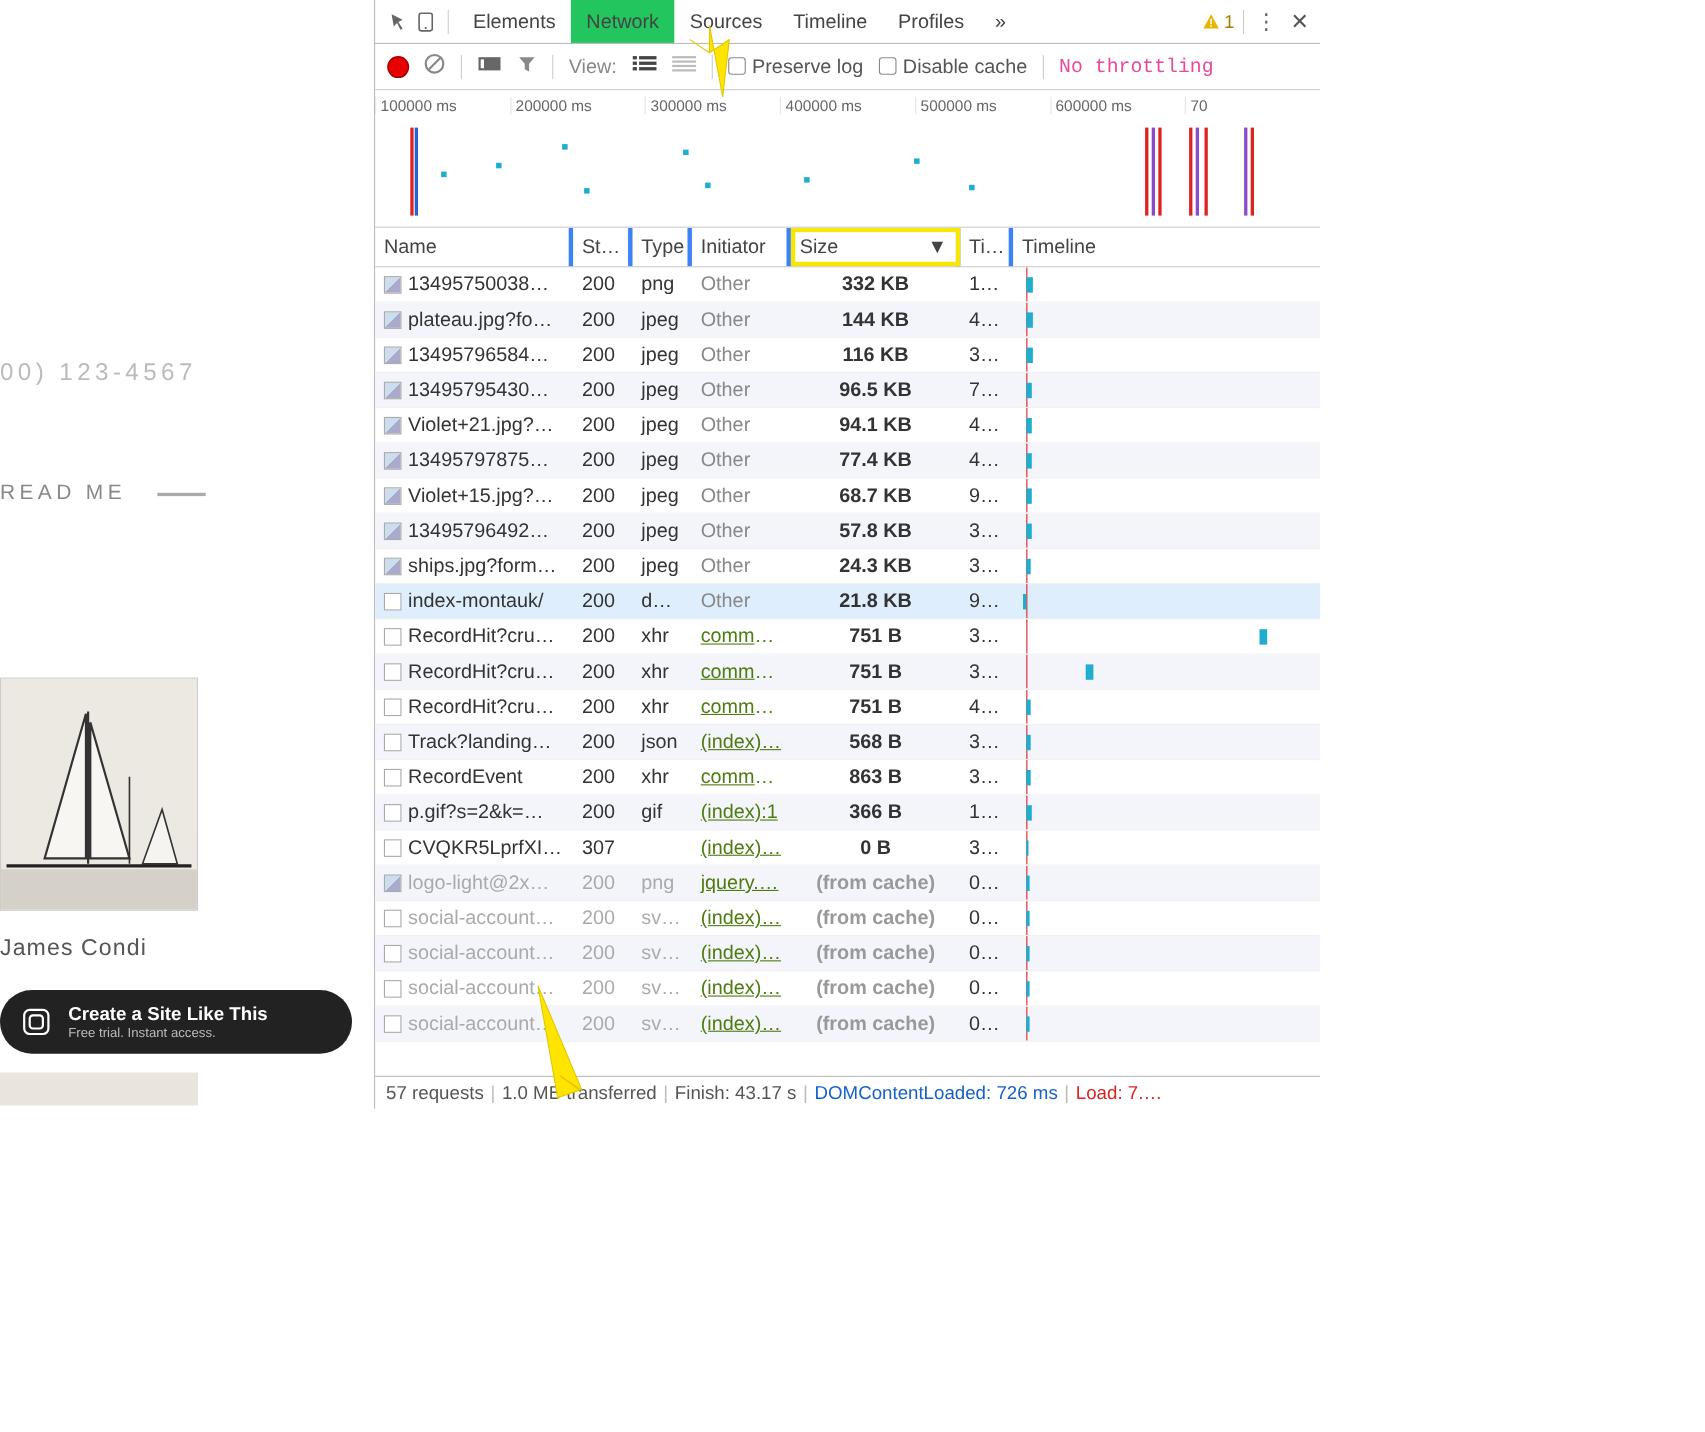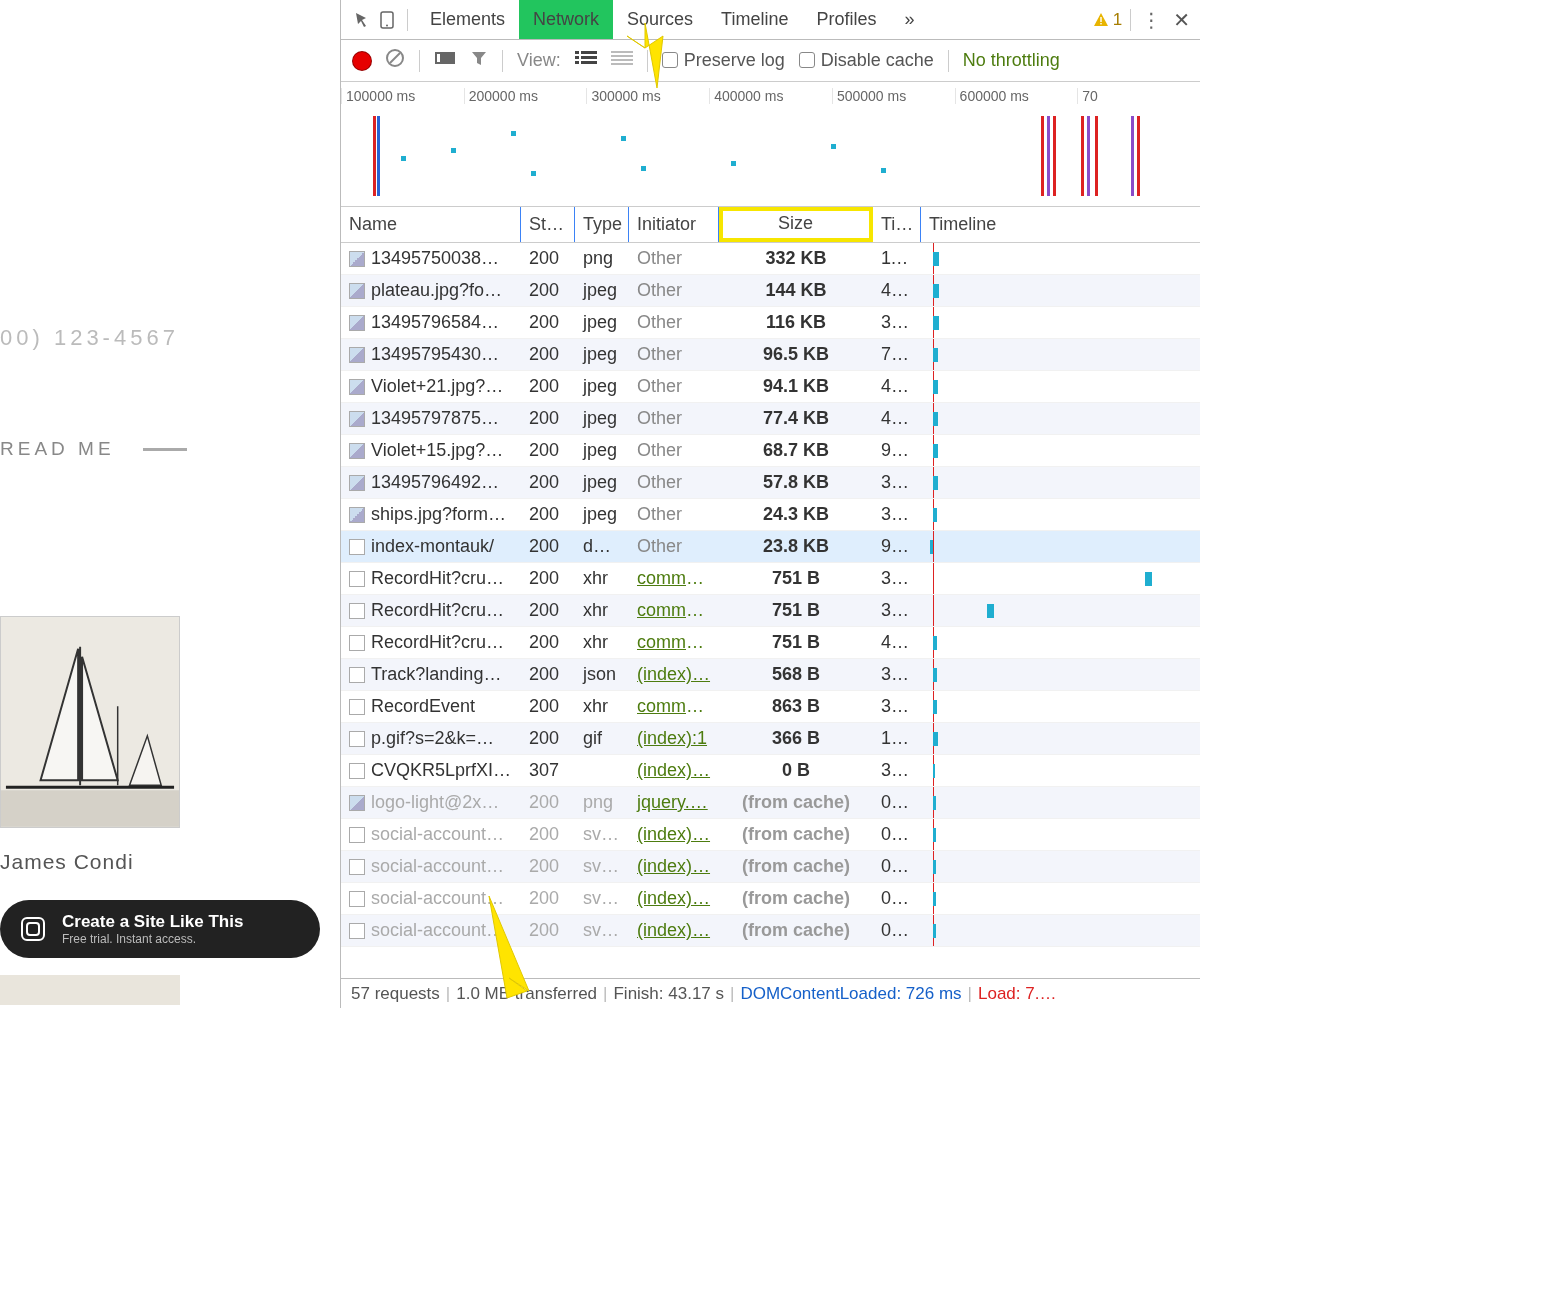--- a/index.html
+++ b/index.html
@@ -39,22 +39,22 @@
 
 .overview { height: 125px; border-bottom: 1px solid #ccc; position: relative; font-size: 14px; color: #666; }
 .overview .ticks { position: absolute; top: 6px; left: 0; right: 0; display: flex; }
 .overview .ticks span { flex: 1; border-left: 1px solid #e5e5e5; padding-left: 4px; height: 16px; }
 .overview-body { position: absolute; top: 24px; bottom: 0; left: 0; right: 0; }
 .ov-mark { position: absolute; top: 10px; width: 3px; height: 80px; }
 .ov-dot { position: absolute; width: 5px; height: 5px; background: #1faed0; }
 
 .grid { flex: 1; overflow: hidden; display: flex; flex-direction: column; font-size: 18px; }
 .grid-head { height: 36px; display: flex; border-bottom: 1px solid #ccc; color: #444; }
-.gh { border-right: 1px solid #3b82f6; padding: 6px 8px; display: flex; align-items: center; overflow: hidden; white-space: nowrap; text-overflow: ellipsis; }
-.gh.size { justify-content: space-between; outline: 4px solid #f7e600; outline-offset: -4px; flex-direction: column; }
+.gh { border-right: 4px solid #3b82f6; padding: 6px 8px; display: flex; align-items: center; overflow: hidden; white-space: nowrap; text-overflow: ellipsis; }
+.gh.size { justify-content: space-between; outline: 4px solid #f7e600; outline-offset: -4px; }
 .col-name { width: 180px; }
 .col-status { width: 54px; }
 .col-type { width: 54px; }
 .col-init { width: 90px; }
 .col-size { width: 154px; text-align: right; }
 .col-time { width: 48px; }
 .col-timeline { flex: 1; position: relative; }
 
 .grid-body { flex: 1; overflow-y: auto; }
 .gr { height: 32px; display: flex; align-items: center; border-bottom: 1px solid #f1f1f1; }
@@ -178,21 +178,21 @@
     <span><svg width="22" height="16" viewBox="0 0 22 16">
           <rect y="1" width="22" height="2" fill="#bbb"></rect>
           <rect y="5" width="22" height="2" fill="#bbb"></rect>
           <rect y="9" width="22" height="2" fill="#bbb"></rect>
           <rect y="13" width="22" height="2" fill="#bbb"></rect>
         </svg></span>
     <span class="tb-sep"></span>
     <label><span class="checkbox"></span><span>Preserve log</span></label>
     <label><span class="checkbox"></span><span>Disable cache</span></label>
     <span class="tb-sep"></span>
-    <span style="color:#4d7c0f;">No throttling</span>
+    <span style="color:#ec4899;font-family:Liberation Mono, monospace;">No throttling</span>
   </div>
 
   <div class="overview">
     <div class="ticks">
       <span>100000 ms</span>
       <span>200000 ms</span>
       <span>300000 ms</span>
       <span>400000 ms</span>
       <span>500000 ms</span>
       <span>600000 ms</span>
@@ -371,21 +371,21 @@
           </div>
         </div>
         <div class="gr hl">
           <div class="gc name">
             <span class="file-ico"></span>
             <span>index-montauk/</span>
           </div>
           <div class="gc status">200</div>
           <div class="gc type">do…</div>
           <div class="gc init">Other</div>
-          <div class="gc size">23.8 KB</div>
+          <div class="gc size">21.8 KB</div>
           <div class="gc time">91…</div>
           <div class="gc tl">
             <div class="red-line"></div>
             <div class="bar" style="left:9px;width:3px;"></div>
           </div>
         </div>
         <div class="gr">
           <div class="gc name">
             <span class="file-ico"></span>
             <span>RecordHit?cru…</span>

